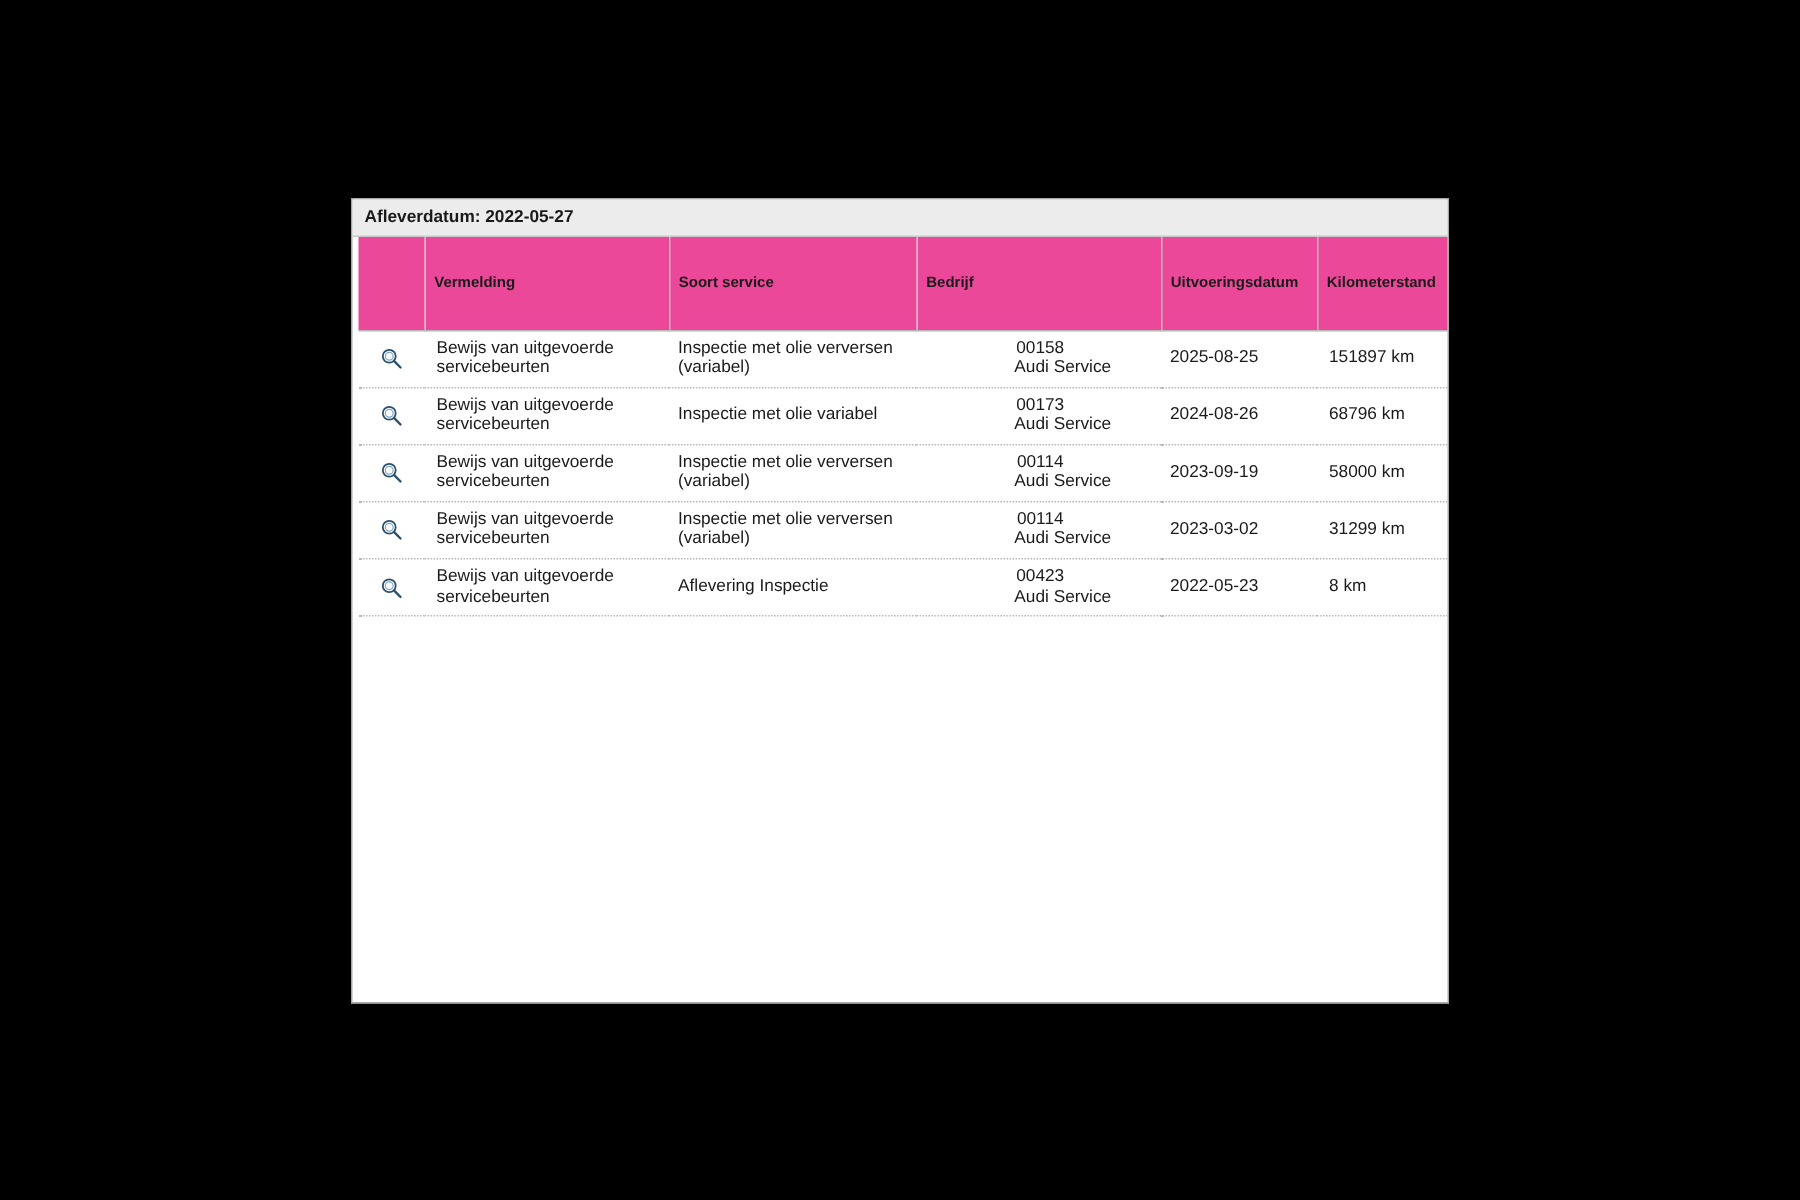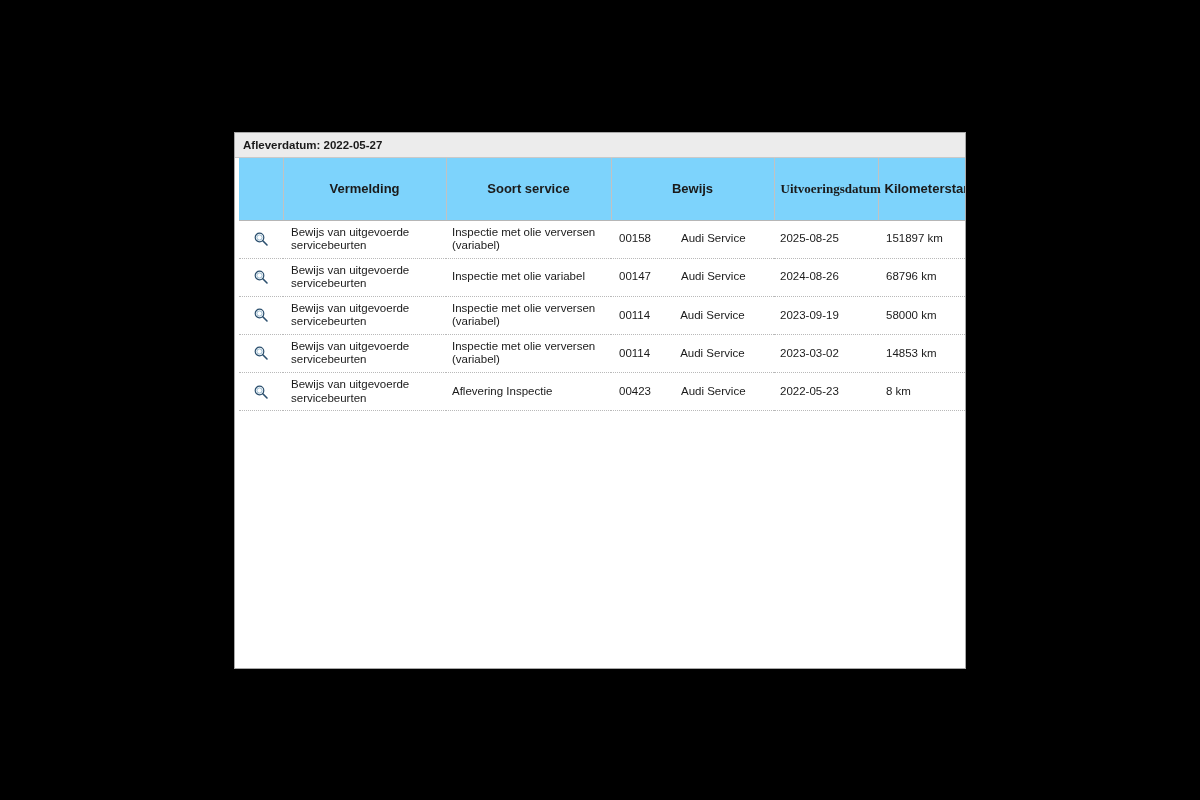--- a/index.html
+++ b/index.html
@@ -53,41 +53,41 @@
   }
 
   table.service-table {
     border-collapse: collapse;
     width: 728px;
     table-layout: fixed;
     margin-top: 0;
   }
 
   table.service-table thead th {
-    background: #7dd3fc;
+    background: #ec4899;
     border-right: 1px solid #c2c2c2;
     border-bottom: 1px solid #b6b6b6;
-    font-size: 13px;
+    font-size: 10px;
     font-weight: bold;
     color: #1a1a1a;
     height: 62px;
     vertical-align: middle;
-    text-align: center;
+    text-align: left;
     padding: 0 6px;
     box-sizing: border-box;
   }
 
   table.service-table thead th.col-icon {
     width: 44px;
     border-right: 1px solid #c2c2c2;
   }
   table.service-table thead th.col-vermelding { width: 163px; }
   table.service-table thead th.col-soort { width: 165px; }
   table.service-table thead th.col-bedrijf { width: 163px; }
-  table.service-table thead th.col-datum { width: 104px; font-family: Liberation Serif, serif; }
+  table.service-table thead th.col-datum { width: 104px; }
   table.service-table thead th.col-km { width: 89px; border-right: none; }
 
   table.service-table tbody td {
     font-size: 11.5px;
     color: #1a1a1a;
     border-bottom: 1px dotted #b9b9b9;
     padding: 5px 6px;
     vertical-align: middle;
     box-sizing: border-box;
     line-height: 1.18;
@@ -100,25 +100,26 @@
 
   .cell-vermelding { padding-left: 8px !important; }
 
   .cell-soort { }
 
   .cell-bedrijf {
     padding: 0 !important;
   }
   .bedrijf-inner {
     display: flex;
-    justify-content: flex-start;
+    justify-content: space-between;
     align-items: center;
     padding: 5px 6px 5px 8px;
     box-sizing: border-box;
     width: 100%;
+    flex-direction: column;
   }
   .bedrijf-code { text-align: left; }
   .bedrijf-name { text-align: right; margin-left: 30px; }
 
   .cell-datum { padding-left: 6px !important; margin-top: 20px; }
   .cell-km { padding-left: 8px !important; }
 
   .magnifier {
     display: inline-block;
     width: 16px;
@@ -139,21 +140,21 @@
       <span class="panel-header-title">Afleverdatum: 2022-05-27</span>
     </div>
 
     <div class="table-wrap">
       <table class="service-table">
         <thead>
           <tr>
             <th class="col-icon"></th>
             <th class="col-vermelding">Vermelding</th>
             <th class="col-soort">Soort service</th>
-            <th class="col-bedrijf">Bewijs</th>
+            <th class="col-bedrijf">Bedrijf</th>
             <th class="col-datum">Uitvoeringsdatum</th>
             <th class="col-km">Kilometerstand</th>
           </tr>
         </thead>
         <tbody>
 
           <tr>
             <td class="cell-icon">
               <span class="magnifier">
                 <svg width="16" height="16" viewBox="0 0 16 16">
@@ -182,21 +183,21 @@
                   <circle cx="6.5" cy="6.5" r="4.3" fill="#ffffff" stroke="#2b4f6e" stroke-width="1.2"></circle>
                   <circle cx="6.5" cy="6.5" r="2.6" fill="none" stroke="#7fa8c4" stroke-width="0.8"></circle>
                   <line x1="9.8" y1="9.8" x2="14" y2="14" stroke="#2b4f6e" stroke-width="1.6" stroke-linecap="round"></line>
                 </svg>
               </span>
             </td>
             <td class="cell-vermelding">Bewijs van uitgevoerde servicebeurten</td>
             <td class="cell-soort">Inspectie met olie variabel</td>
             <td class="cell-bedrijf">
               <div class="bedrijf-inner">
-                <span class="bedrijf-code">00147</span>
+                <span class="bedrijf-code">00173</span>
                 <span class="bedrijf-name">Audi Service</span>
               </div>
             </td>
             <td class="cell-datum">2024-08-26</td>
             <td class="cell-km">68796 km</td>
           </tr>
 
           <tr>
             <td class="cell-icon">
               <span class="magnifier">
@@ -231,21 +232,21 @@
             </td>
             <td class="cell-vermelding">Bewijs van uitgevoerde servicebeurten</td>
             <td class="cell-soort">Inspectie met olie verversen (variabel)</td>
             <td class="cell-bedrijf">
               <div class="bedrijf-inner">
                 <span class="bedrijf-code">00114</span>
                 <span class="bedrijf-name">Audi Service</span>
               </div>
             </td>
             <td class="cell-datum">2023-03-02</td>
-            <td class="cell-km">14853 km</td>
+            <td class="cell-km">31299 km</td>
           </tr>
 
           <tr>
             <td class="cell-icon">
               <span class="magnifier">
                 <svg width="16" height="16" viewBox="0 0 16 16">
                   <circle cx="6.5" cy="6.5" r="4.3" fill="#ffffff" stroke="#2b4f6e" stroke-width="1.2"></circle>
                   <circle cx="6.5" cy="6.5" r="2.6" fill="none" stroke="#7fa8c4" stroke-width="0.8"></circle>
                   <line x1="9.8" y1="9.8" x2="14" y2="14" stroke="#2b4f6e" stroke-width="1.6" stroke-linecap="round"></line>
                 </svg>

